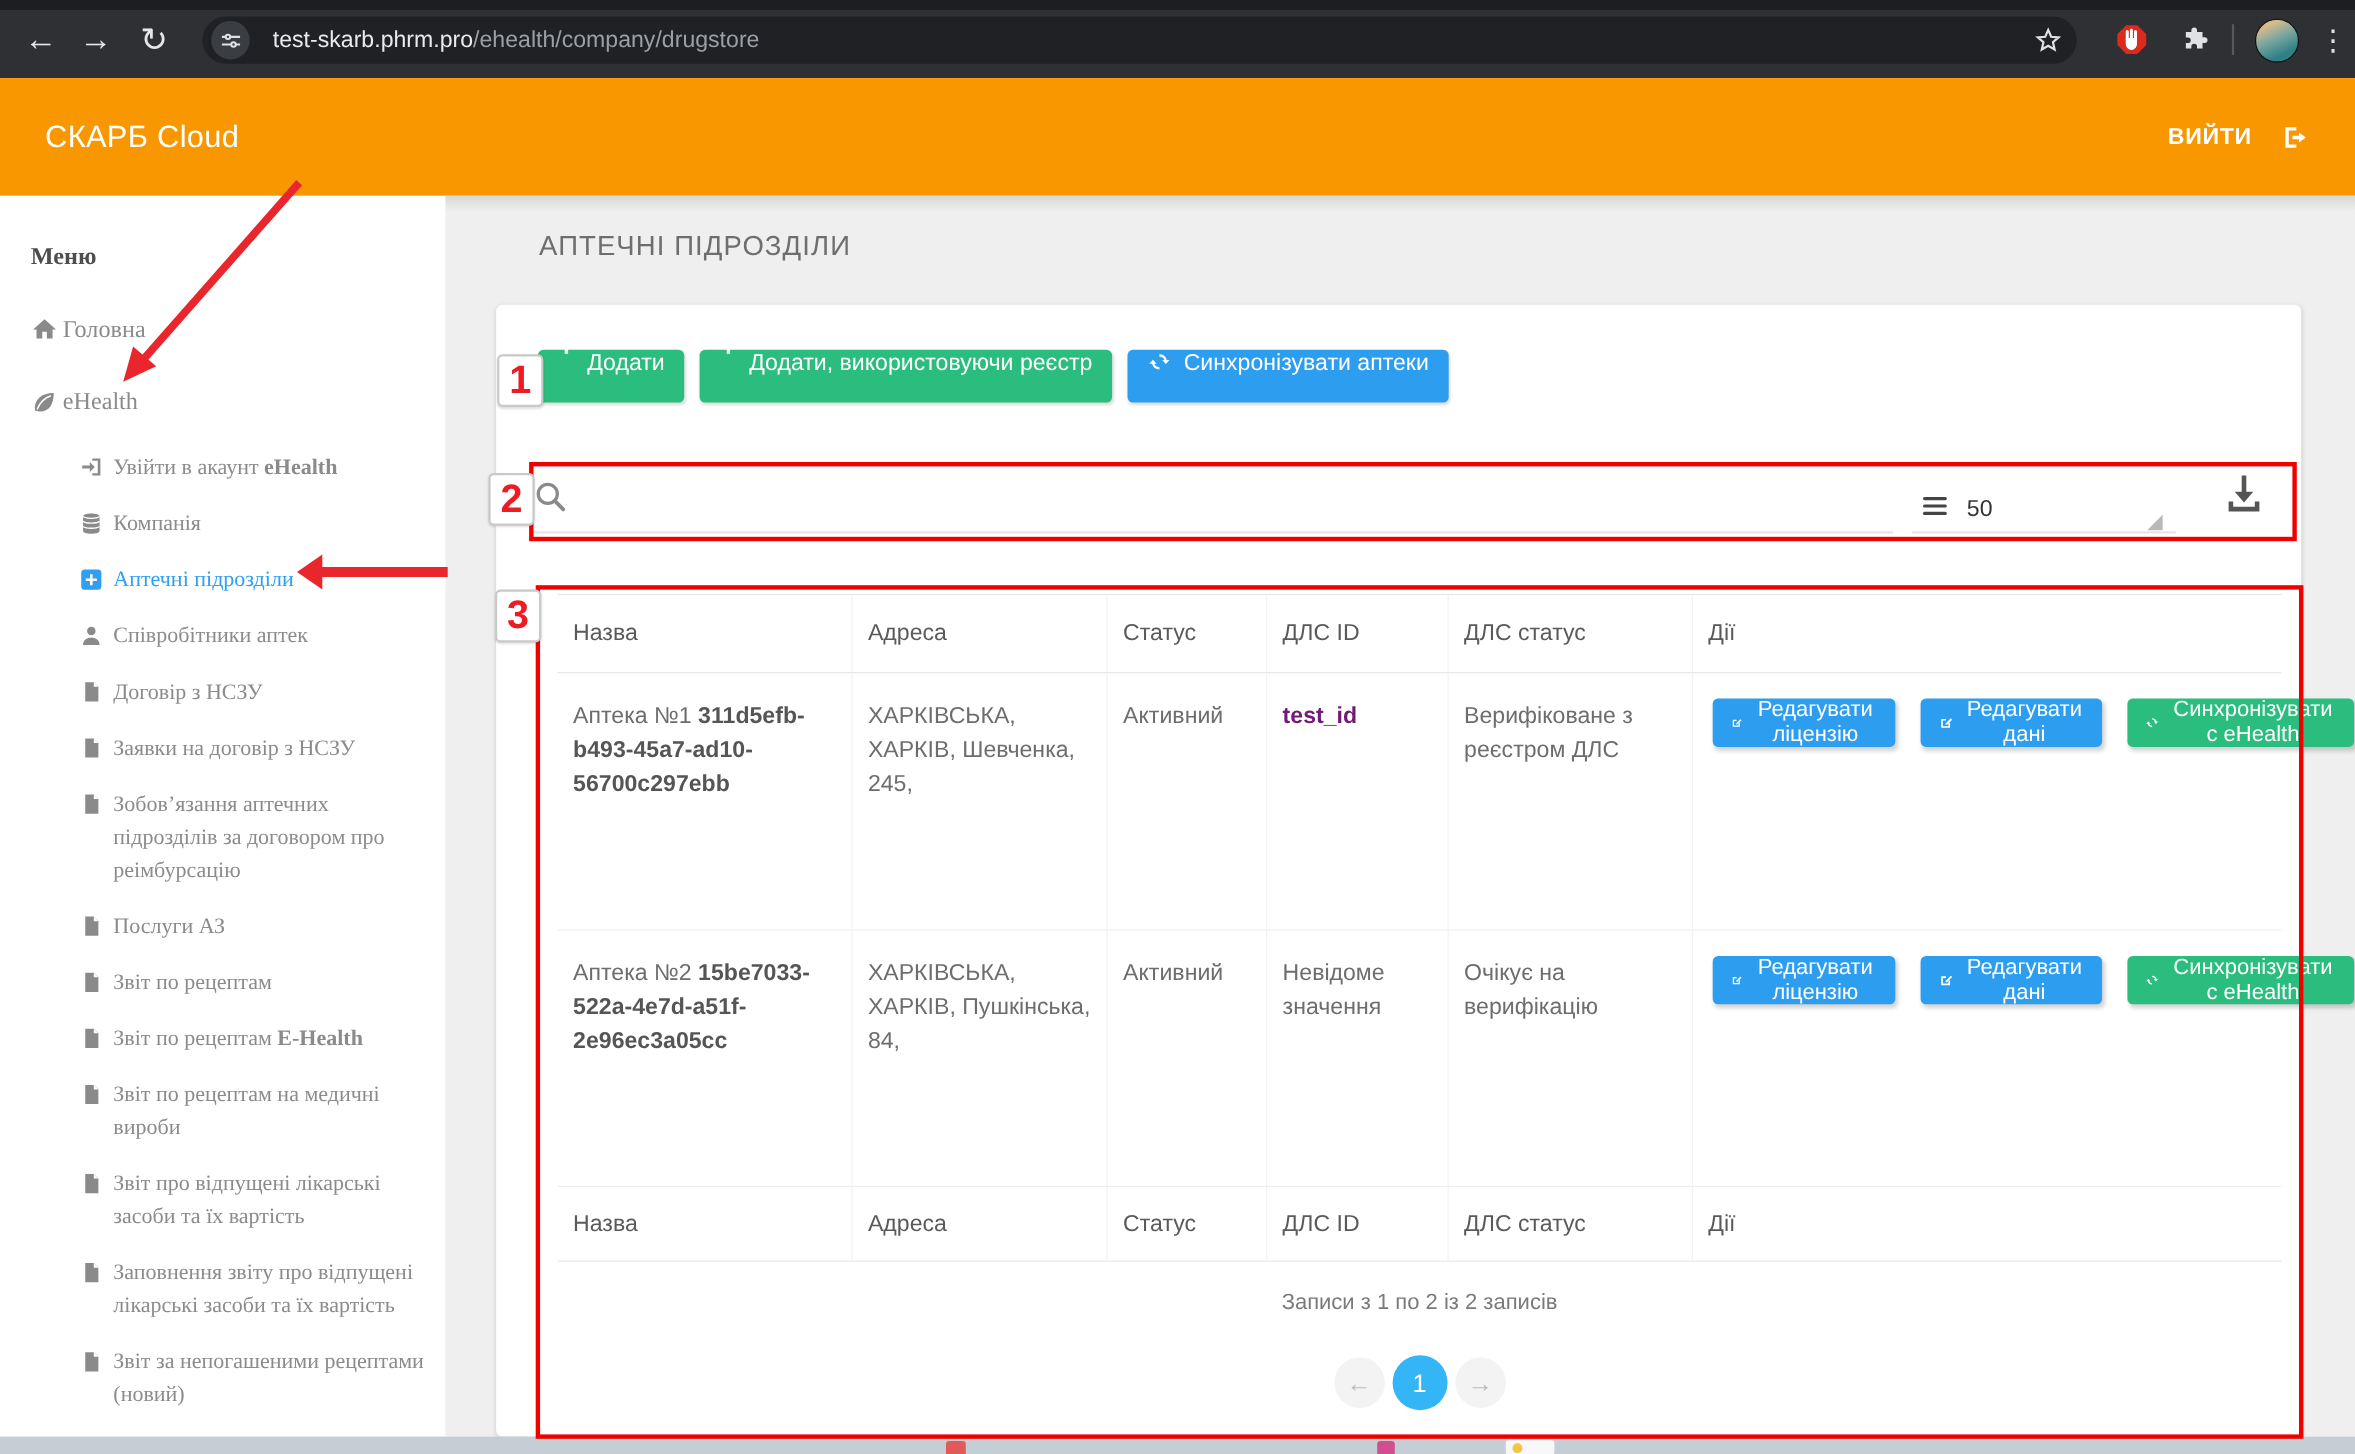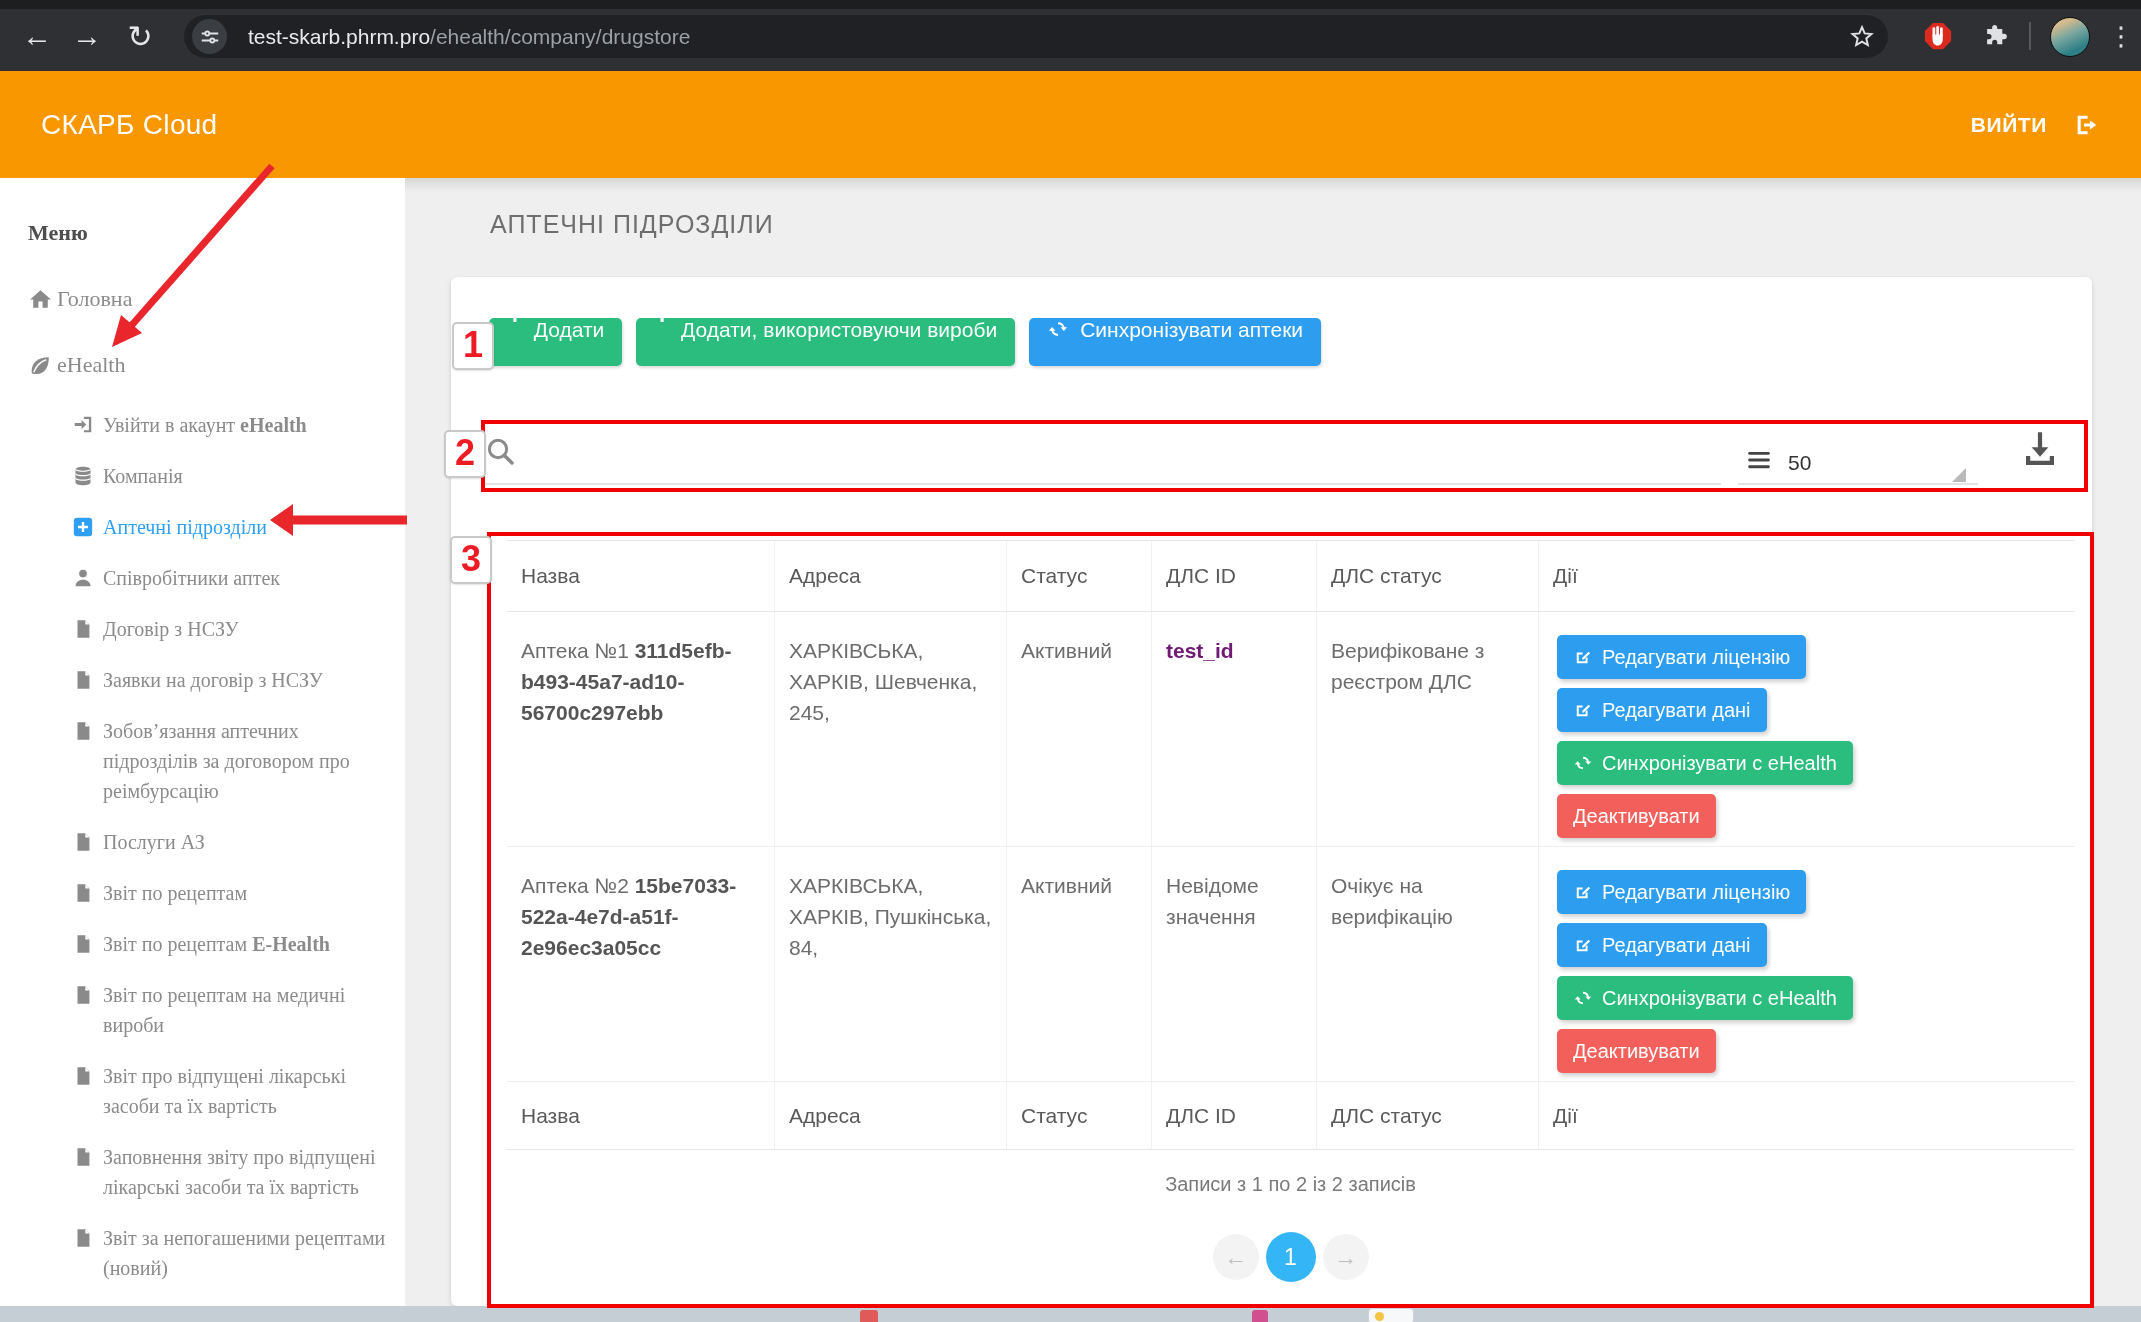--- a/index.html
+++ b/index.html
@@ -83,21 +83,21 @@
   .cell{padding:0 14px;border-left:1px solid #f1f1f1;}
   .trow .cell:first-child{border-left:none;}
   .thead{height:70px;border-top:1px solid #e6e6e6;border-bottom:1px solid #e6e6e6;color:#5a5a5a;}
   .thead .cell{display:flex;align-items:center;}
   .tbody{border-bottom:1px solid #ededed;}
   .tbody .cell{padding-top:23px;padding-bottom:8px;line-height:31px;}
   .row1{min-height:233px;}
   .row2{min-height:232px;}
   .name-id{font-weight:700;color:#555;}
   .bold-val{font-weight:700;color:#701a75;}
-  .actcell{display:flex;flex-direction:column;align-items:flex-start;gap:9px;padding-left:18px!important;}
+  .actcell{display:flex;flex-direction:row;align-items:flex-start;gap:23px;padding-left:18px!important;}
   .rbtn{height:44px;border:none;border-radius:5px;color:#fff;font-size:20px;font-family:inherit;
         display:inline-flex;align-items:center;gap:9px;padding:0 16px;cursor:pointer;
         box-shadow:2px 3px 4px rgba(0,0,0,.18);}
   .rbtn svg{width:20px;height:20px;}
   .rbtn.blue{background:var(--blue,#2d9df0);}
   .rbtn.green{background:var(--green,#2abd7e);}
   .rbtn.red{background:var(--red,#f3605c);}
   .tfoot{height:67px;border-bottom:1px solid #e6e6e6;color:#5a5a5a;}
   .tfoot .cell{display:flex;align-items:center;}
   .summary{position:absolute;left:56px;top:896px;width:1567px;text-align:center;color:#7a7a7a;font-size:20px;}
@@ -323,21 +323,21 @@
 
     <div class="card">
 
       <div class="actions">
         <button class="btn green">
           <span class="plus">+</span>
           <span>Додати</span>
         </button>
         <button class="btn green">
           <span class="plus">+</span>
-          <span>Додати, використовуючи вироби</span>
+          <span>Додати, використовуючи реєстр</span>
         </button>
         <button class="btn blue">
           <svg>
               <use href="#i-sync"></use>
             </svg>
           <span>Синхронізувати аптеки</span>
         </button>
       </div>
 
       <svg class="search-icon">

